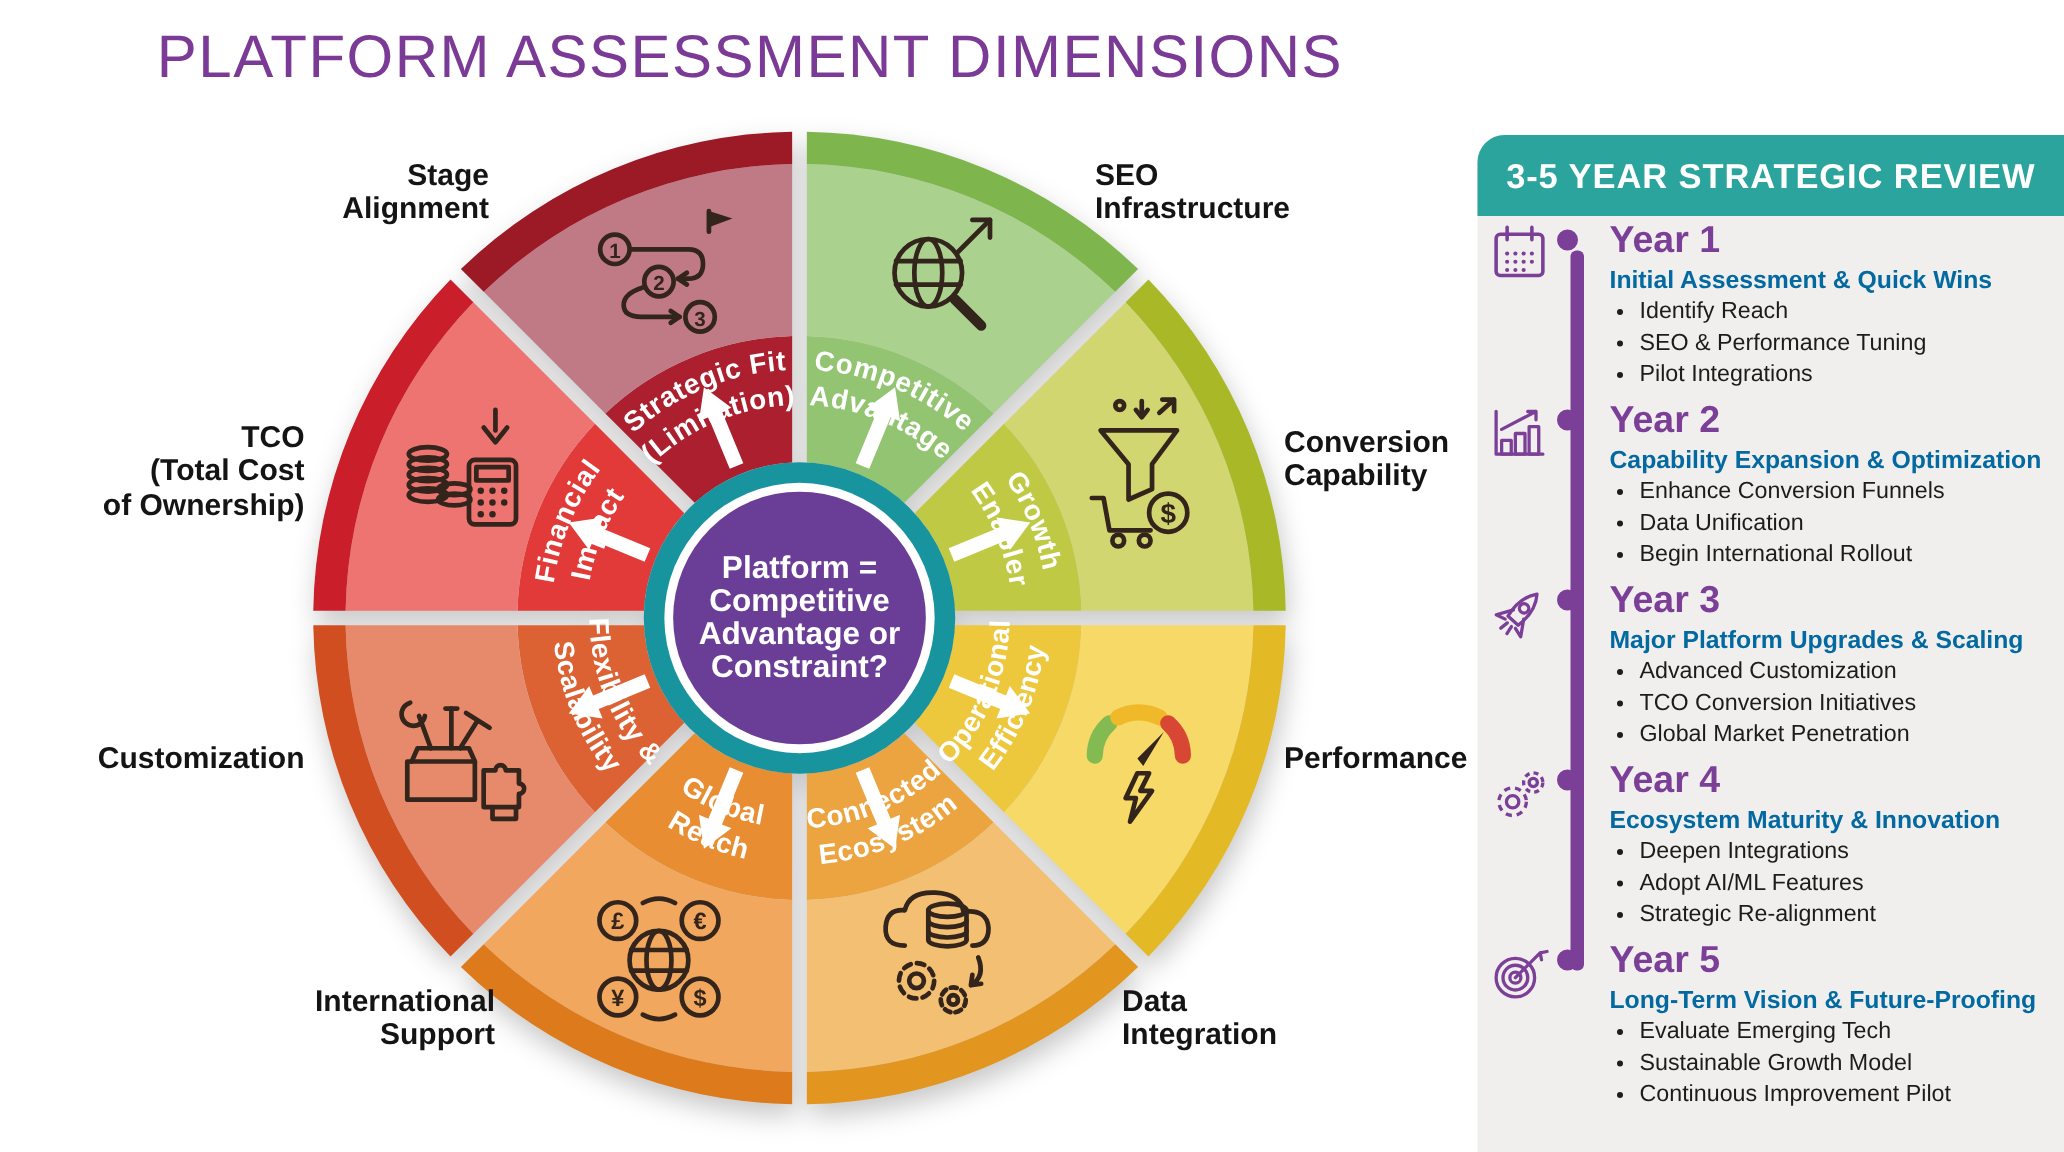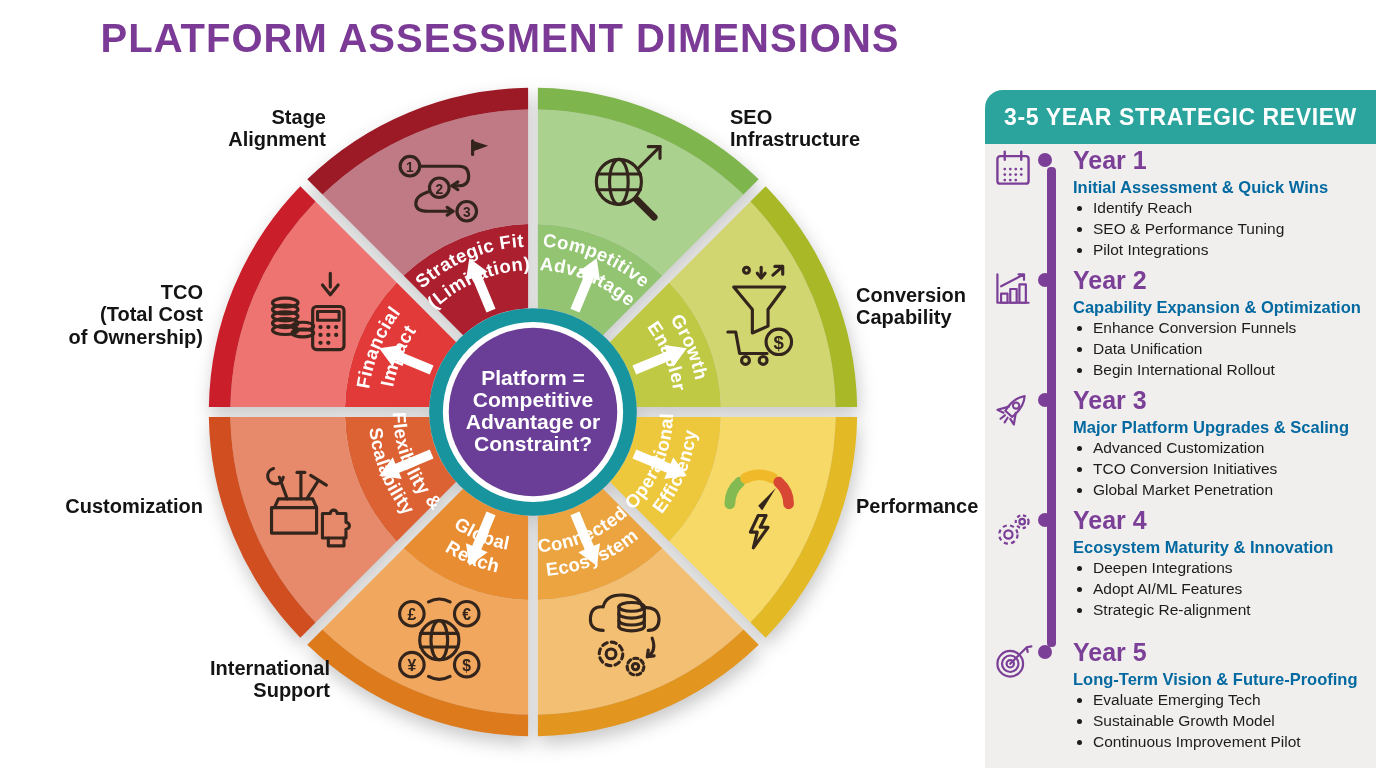--- a/index.html
+++ b/index.html
@@ -4,21 +4,21 @@
 <style>
   :root{
     --purple:#7b3f98; --teal:#2aa49c; --title:#7b3a96; --panel-bg:#f0efed; --ink:#141414;
   }
   *{box-sizing:border-box;}
   html,body{margin:0;padding:0;background:#fff;}
   body{font-family:"Liberation Sans","DejaVu Sans",sans-serif;}
   .stage{position:relative;width:1376px;height:768px;background:#fff;overflow:hidden;}
 
   .title{position:absolute;left:0;top:16px;width:1000px;text-align:center;
-         font-size:40px;font-weight:bold;letter-spacing:1px;color:var(--title);}
+         font-size:40px;font-weight:normal;letter-spacing:1px;color:var(--title);}
 
   .wheel{position:absolute;left:200px;top:79px;width:666px;height:666px;}
   .wheel svg{width:100%;height:100%;filter:drop-shadow(2px 8px 9px rgba(0,0,0,.22));}
   .wheel text{font-family:"Liberation Sans","DejaVu Sans",sans-serif;}
 
   .lbl{position:absolute;font-weight:bold;font-size:20px;line-height:1.12;color:var(--ink);
        white-space:pre-line;}
   .lbl.r{text-align:right;} .lbl.c{text-align:right;}
   .lbl-stage{left:130px;top:106px;width:196px;}
   .lbl-seo{left:730px;top:106px;width:220px;}
@@ -253,20 +253,22 @@
 Infrastructure</div>
   <div class="lbl r lbl-tco">TCO
 (Total Cost
 of Ownership)</div>
   <div class="lbl lbl-conversion">Conversion
 Capability</div>
   <div class="lbl r lbl-customization">Customization</div>
   <div class="lbl lbl-performance">Performance</div>
   <div class="lbl c lbl-international">International
 Support</div>
+  <div class="lbl lbl-data">Data
+Integration</div>
 
   <div class="panel">
     <div class="panel-header">3-5 YEAR STRATEGIC REVIEW</div>
     <div class="tl-line"></div>
   <div class="year-block" style="top: 57px;">
         <div class="y-icon"><svg viewBox="-24 -24 48 48">
             <g stroke="#7b3f98" stroke-width="2.6" fill="none" stroke-linecap="round">
    <rect x="-17" y="-14" width="34" height="30" rx="3"></rect>
    <line x1="-9" y1="-19" x2="-9" y2="-10"></line>
               <line x1="9" y1="-19" x2="9" y2="-10"></line>
@@ -350,21 +352,21 @@
         <div class="y-text">
           <div class="y-label">Year 4</div>
           <div class="y-sub">Ecosystem Maturity &amp; Innovation</div>
           <ul class="y-bullets">
             <li>Deepen Integrations</li>
             <li>Adopt AI/ML Features</li>
             <li>Strategic Re-alignment</li>
           </ul>
         </div>
       </div>
-      <div class="year-block" style="top: 549px;">
+      <div class="year-block" style="top: 537px;">
         <div class="y-icon"><svg viewBox="-24 -24 48 48">
             <g stroke="#7b3f98" stroke-width="2.4" fill="none" stroke-linecap="round">
    <circle cx="-3" cy="3" r="14"></circle>
               <circle cx="-3" cy="3" r="9"></circle>
               <circle cx="-3" cy="3" r="4"></circle>
    <path d="M-3,3 L15,-15 M15,-15 l5,-1 M15,-15 l1,5"></path>
             </g>
           </svg></div>
         <div class="y-node"></div>
         <div class="y-text">

